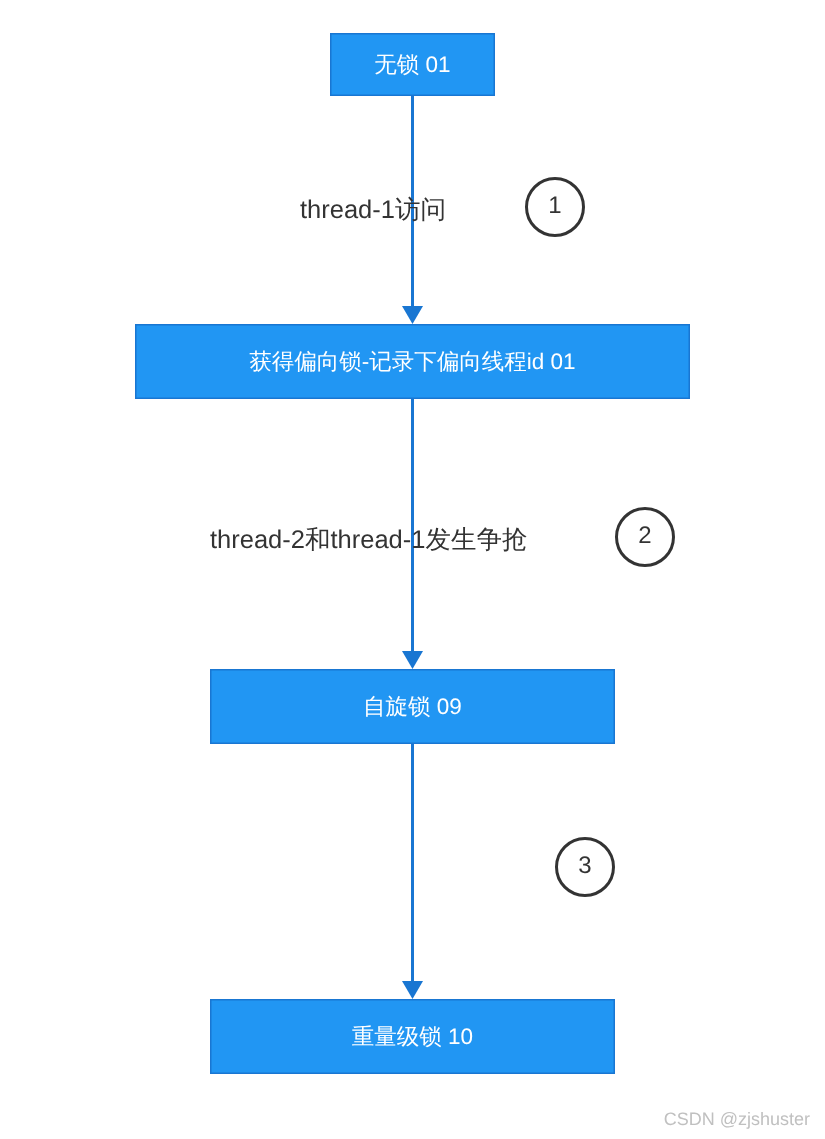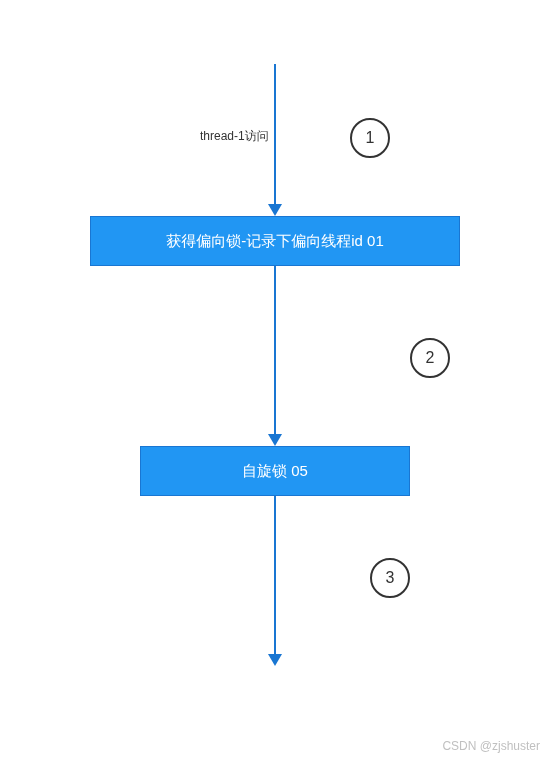--- a/index.html
+++ b/index.html
@@ -23,21 +23,21 @@
       display: flex;
       align-items: center;
       justify-content: center;
       font-size: 15px;
       text-align: center;
       padding: 0 10px;
     }
     .edge-label {
       position: absolute;
       color: #333333;
-      font-size: 12px;
+      font-size: 17px;
       white-space: nowrap;
     }
     .step-circle {
       position: absolute;
       width: 40px;
       height: 40px;
       border: 2px solid #333333;
       border-radius: 50%;
       background: #ffffff;
       display: flex;
@@ -90,43 +90,50 @@
     
     .circle-1 { left: 350px; top: 118px; }
     .circle-2 { left: 410px; top: 338px; }
     .circle-3 { left: 370px; top: 558px; }
   </style>
 </head>
 <body>
 
 <div class="diagram">
 
+  <div class="box box-1">
+    <span>无锁 01</span>
+  </div>
 
   <div class="arrow-line arr-1-line"></div>
   <div class="arrow-head arr-1-head"></div>
   <div class="edge-label lbl-1">thread-1访问</div>
   <div class="step-circle circle-1">
     <span>1</span>
   </div>
 
   <div class="box box-2">
     <span>获得偏向锁-记录下偏向线程id  01</span>
   </div>
 
   <div class="arrow-line arr-2-line"></div>
   <div class="arrow-head arr-2-head"></div>
+  <div class="edge-label lbl-2">thread-2和thread-1发生争抢</div>
   <div class="step-circle circle-2">
     <span>2</span>
   </div>
 
   <div class="box box-3">
-    <span>自旋锁  05</span>
+    <span>自旋锁  09</span>
   </div>
 
   <div class="arrow-line arr-3-line"></div>
   <div class="arrow-head arr-3-head"></div>
   <div class="step-circle circle-3">
     <span>3</span>
   </div>
 
+  <div class="box box-4">
+    <span>重量级锁 10</span>
+  </div>
 
   <div class="watermark">CSDN @zjshuster</div>
 </div>
 
 </body></html>

